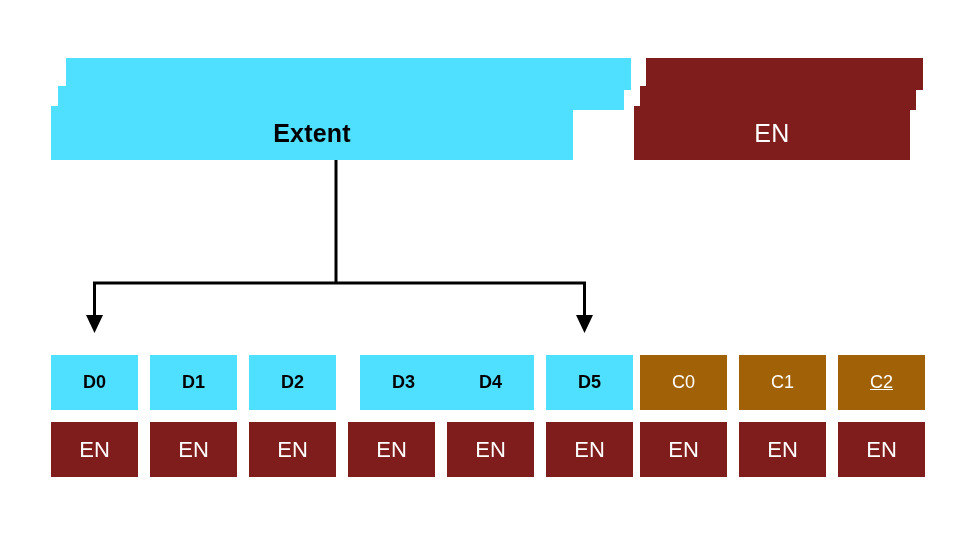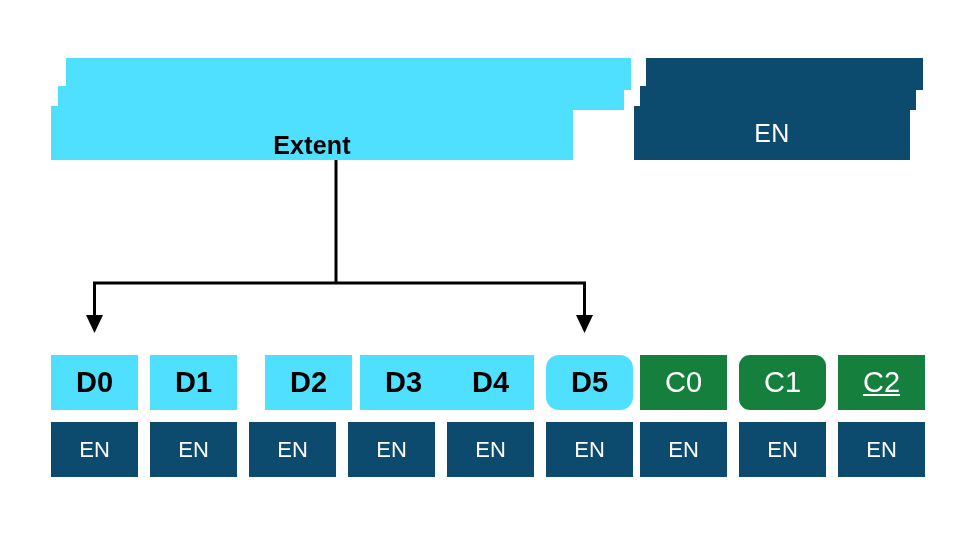--- a/index.html
+++ b/index.html
@@ -19,22 +19,22 @@
     overflow: hidden;
   }
   
   .stack-back,
   .stack-mid,
   .stack-front {
     position: absolute;
     box-sizing: border-box;
   }
   .cyan   { background: #4fdfff; }
-  .blue   { background: #0c4a6e; }
-  .gray   { background: #15803d; }
+  .blue   { background: #7f1d1d; }
+  .gray   { background: #a16207; }
 
   .stack-front {
     display: flex;
     align-items: center;
     justify-content: center;
   }
   .label-extent {
     font-size: 25px;
     font-weight: bold;
     color: #000000;
@@ -49,21 +49,21 @@
 
   
   .cell {
     position: absolute;
     box-sizing: border-box;
     display: flex;
     align-items: center;
     justify-content: center;
     height: 55px;
     width: 87px;
-    font-size: 29px;
+    font-size: 18px;
   }
   .cell.data-cell {
     font-weight: bold;
     color: #000000;
   }
   .cell.code-cell {
     font-weight: normal;
     color: #ffffff;
   }
   .cell.en-cell {
@@ -83,21 +83,21 @@
   }
 </style>
 </head>
 <body>
 
 <div id="canvas">
 
   <div>
     <div class="stack-back cyan" style="left:66px; top:58px; width:565px; height:32px;"></div>
     <div class="stack-mid cyan" style="left:58px; top:86px; width:566px; height:24px;"></div>
-    <div class="stack-front cyan" style="left:51px; top:106px; width:522px; height:54px;align-items:flex-end;">
+    <div class="stack-front cyan" style="left:51px; top:106px; width:522px; height:54px;">
       <span class="label-extent">Extent</span>
     </div>
   </div>
 
   <div>
     <div class="stack-back blue" style="left:646px; top:58px; width:277px; height:32px;"></div>
     <div class="stack-mid blue" style="left:640px; top:86px; width:276px; height:24px;"></div>
     <div class="stack-front blue" style="left:634px; top:106px; width:276px; height:54px;">
       <span class="label-en-big">EN</span>
     </div>
@@ -116,36 +116,36 @@
     <polygon points="576,315 593,315 584.5,333" fill="#000000"></polygon>
   </svg>
 
   <div>
     <div class="cell data-cell cyan" style="left:51px; top:355px;">
       <span>D0</span>
     </div>
     <div class="cell data-cell cyan" style="left:150px; top:355px;">
       <span>D1</span>
     </div>
-    <div class="cell data-cell cyan" style="left:249px; top:355px;margin-left:16px;">
+    <div class="cell data-cell cyan" style="left:249px; top:355px;">
       <span>D2</span>
     </div>
     <div class="cell data-cell cyan" style="left:360px; top:355px;">
       <span>D3</span>
     </div>
     <div class="cell data-cell cyan" style="left:447px; top:355px;align-items:center;">
       <span>D4</span>
     </div>
-    <div class="cell data-cell cyan" style="left:546px; top:355px;border-radius:13px;">
+    <div class="cell data-cell cyan" style="left:546px; top:355px;">
       <span>D5</span>
     </div>
     <div class="cell code-cell gray" style="left:640px; top:355px;">
       <span>C0</span>
     </div>
-    <div class="cell code-cell gray" style="left:739px; top:355px;border-radius:11px;">
+    <div class="cell code-cell gray" style="left:739px; top:355px;">
       <span>C1</span>
     </div>
     <div class="cell code-cell gray" style="left:838px; top:355px;text-decoration:underline;">
       <span>C2</span>
     </div>
   </div>
 
   <div>
     <div class="cell en-cell blue" style="left:51px; top:422px;">
       <span>EN</span>

